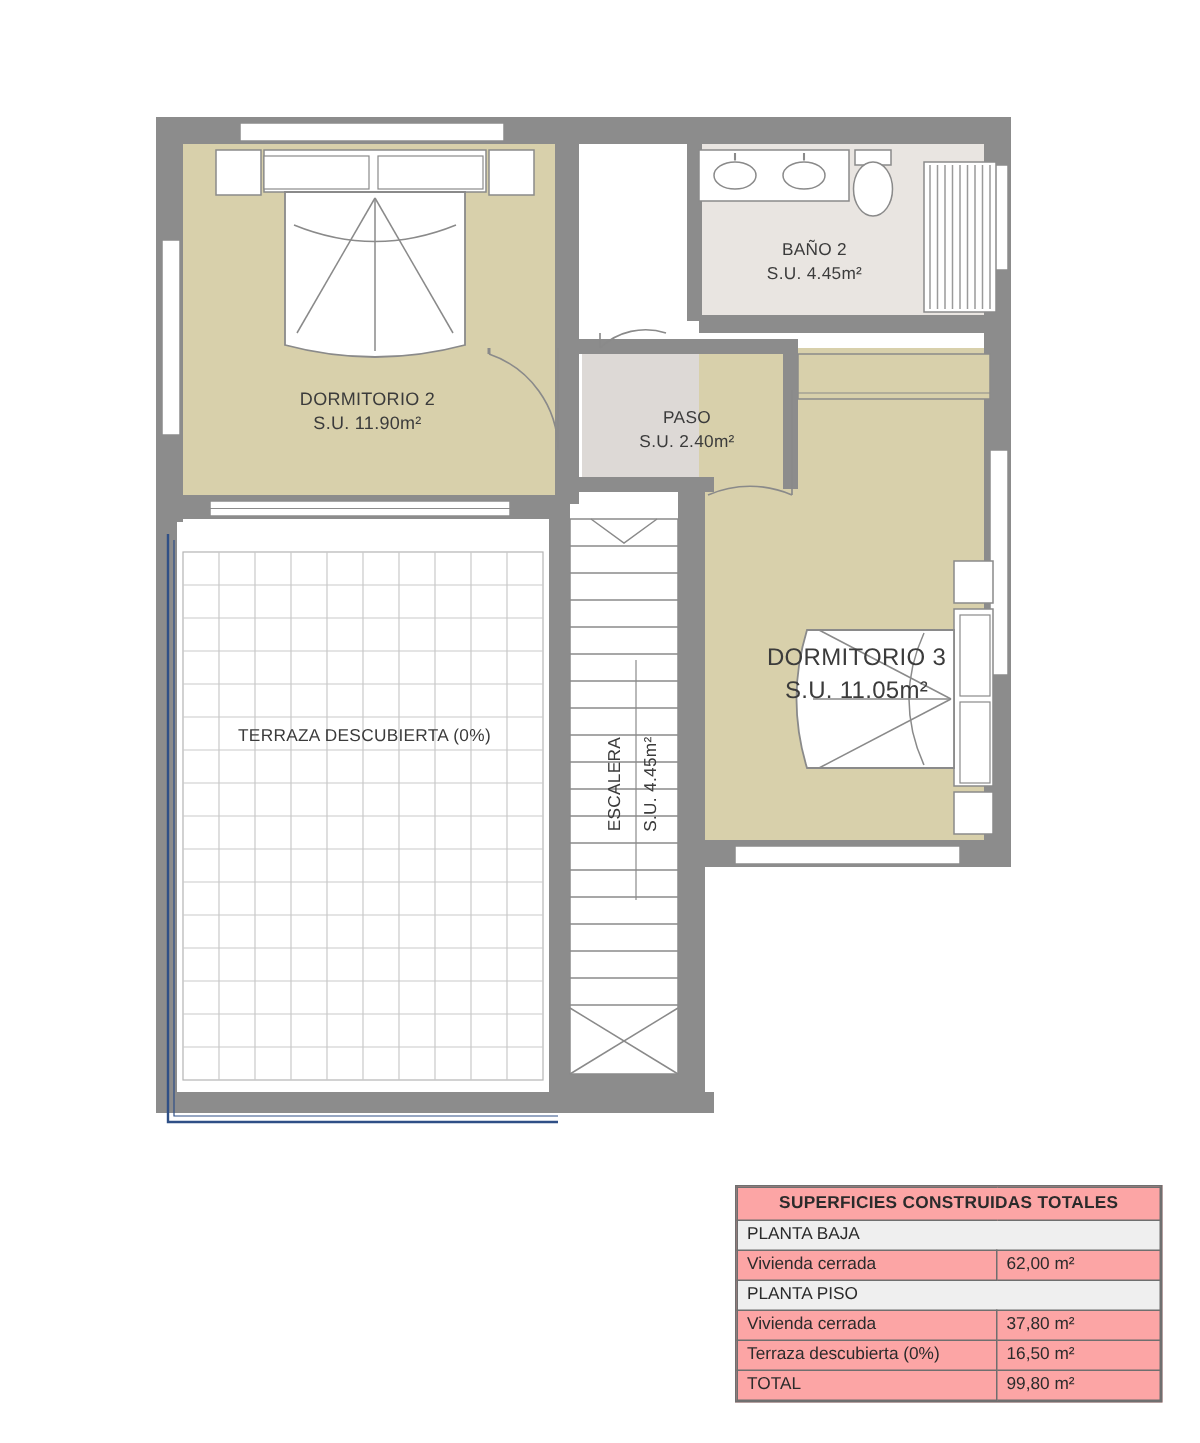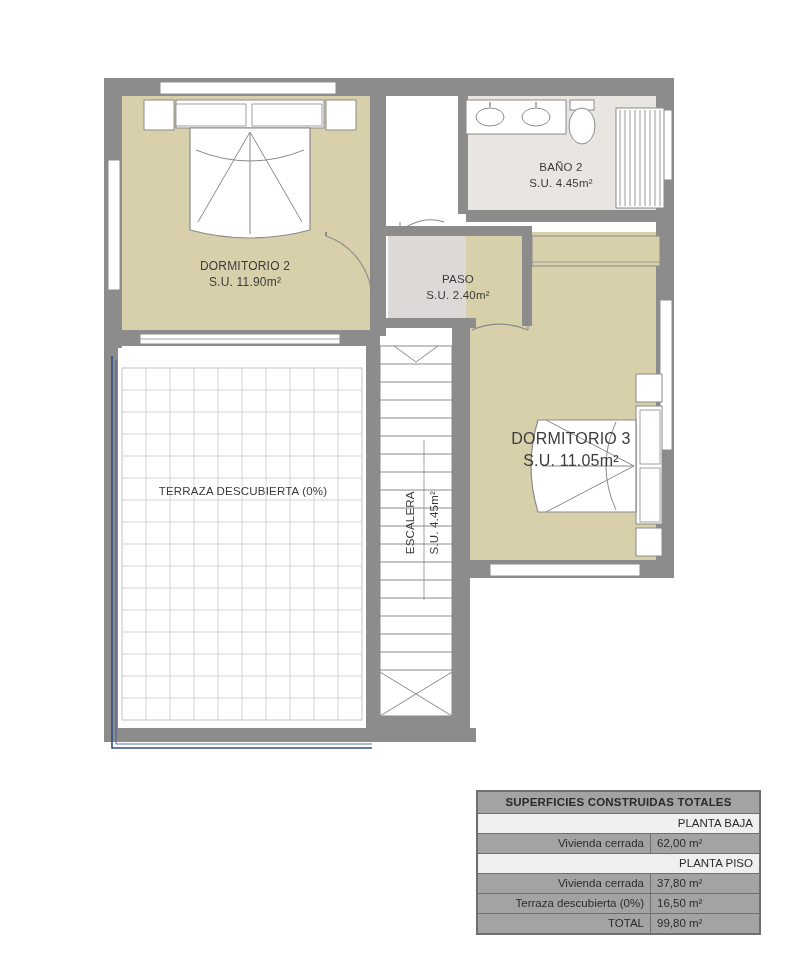--- a/index.html
+++ b/index.html
@@ -33,39 +33,38 @@
   .room-label .ar { display: block; }
 
   
   .vert {
     transform-origin: 50% 50%;
   }
 
   
   .table-wrap {
     position: absolute;
-    left: 476px;
+    left: 490px;
     top: 790px;
     width: 283px;
     border: 1px solid #6f6f6f;
-    background: #a3a3a3;
+    background: #fca5a5;
     font-size: 11.5px;
   }
   .tbl {
     width: 100%;
     border-collapse: collapse;
   }
   .tbl td, .tbl th {
     border: 1px solid #6f6f6f;
     padding: 3px 6px 4px 6px;
     font-weight: normal;
     color: #2b2b2b;
     font-size: 11.5px;
     white-space: nowrap;
-    text-align: right;
   }
   .tbl th.title {
     text-align: center;
     font-weight: bold;
     letter-spacing: 0.2px;
     padding: 4px 6px 5px 6px;
     font-size: 11.5px;
   }
   .tbl td.sect {
     font-weight: normal;
@@ -285,21 +284,21 @@
     <path d="M112 356 L112 748 L372 748"></path>
     <path d="M116 360 L116 744 L372 744" stroke-width="0.8" stroke="#2f4f86"></path>
   </g>
 </svg>
 
 <div class="room-label" style="left:130px; top:258px; width:230px; font-size:12px;">
   <span class="nm">DORMITORIO 2</span>
   <span class="ar">S.U. 11.90m²</span>
 </div>
 
-<div class="room-label" style="left:466px; top:160px; width:190px; font-size:11.5px;">
+<div class="room-label" style="left:448px; top:160px; width:190px; font-size:11.5px;">
   <span class="nm">BAÑO 2</span>
   <span class="ar">S.U. 4.45m²</span>
 </div>
 
 <div class="room-label" style="left:390px; top:272px; width:136px; font-size:11.5px;">
   <span class="nm">PASO</span>
   <span class="ar">S.U. 2.40m²</span>
 </div>
 
 <div class="room-label" style="left:476px; top:428px; width:190px; font-size:16px;">

